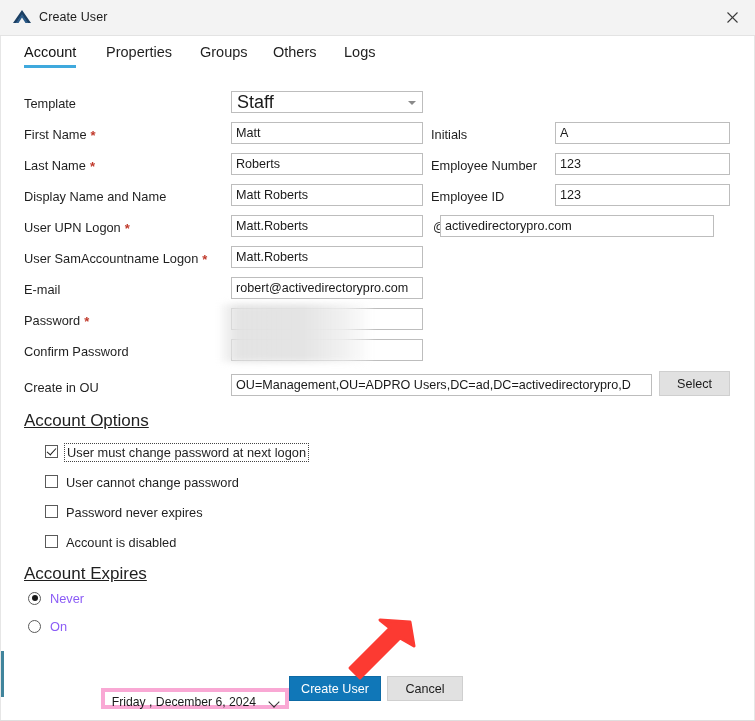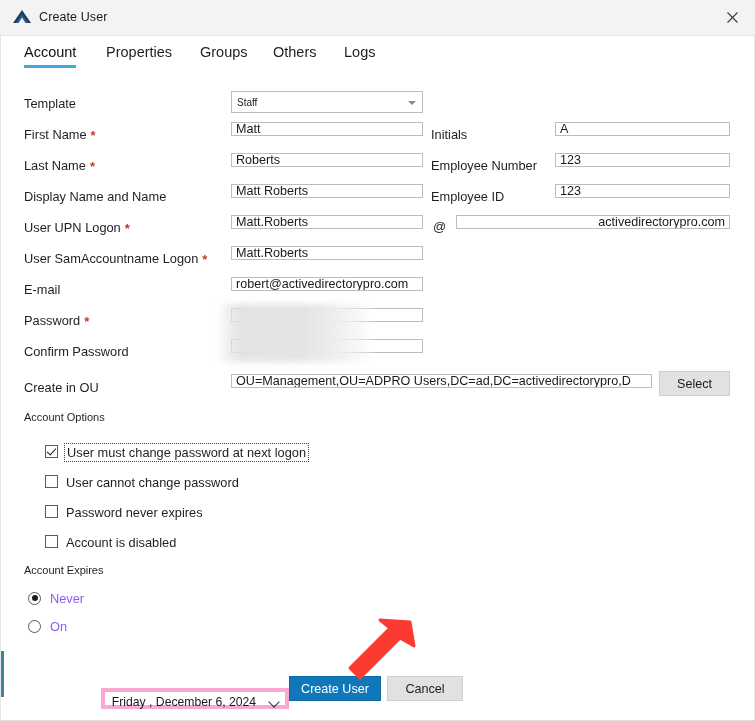--- a/index.html
+++ b/index.html
@@ -116,38 +116,38 @@
   }
   .tbox {
     position: absolute;
     box-sizing: border-box;
     border: 1px solid #bdbdbd;
     background: #ffffff;
     font-family: "Liberation Sans", sans-serif;
     font-size: 12.6px;
     color: #1a1a1a;
     padding: 0 4px;
-    height: 14px;
+    height: 22px;
     line-height: 20px;
     outline: none;
     overflow: hidden;
     white-space: nowrap;
   }
   .combo {
     position: absolute;
     box-sizing: border-box;
     border: 1px solid #bdbdbd;
     background: #ffffff;
     height: 22px;
     cursor: pointer;
   }
   .combo .ctext {
     position: absolute;
     left: 5px; top: 1px;
-    font-size: 10px;
+    font-size: 18px;
     color: #1a1a1a;
     line-height: 19px;
   }
   .combo .carrow {
     position: absolute;
     right: 6px; top: 9px;
     width: 0; height: 0;
     border-left: 4px solid transparent;
     border-right: 4px solid transparent;
     border-top: 4px solid #8a8a8a;
@@ -182,22 +182,23 @@
         rgba(228,228,228,1) 55%,
         rgba(240,240,240,0.9) 82%,
         rgba(252,252,252,0.25) 100%);
     filter: blur(3px);
     pointer-events: none;
   }
 
   
   .section-head {
     position: absolute;
-    font-size: 11px;
+    font-size: 17px;
     color: #1f1f1f;
+    text-decoration: underline;
   }
 
   
   .cb-row {
     position: absolute;
     display: flex;
     align-items: flex-start;
     cursor: pointer;
     height: 18px;
   }
@@ -418,21 +419,21 @@
     <span class="lbl" style="left:431px; top:115px;">
       <span>Employee ID</span>
     </span>
     <input class="tbox" style="left: 555px; top: 110px; width: 175px;" value="123">
 
     <span class="lbl" style="left:24px; top:146px;">
       <span>User UPN Logon</span><span class="req">*</span>
     </span>
     <input class="tbox" style="left: 231px; top: 141px; width: 192px;" value="Matt.Roberts">
     <span class="at-sign" style="left:433px; top:145px;">@</span>
-    <input class="tbox" style="left: 456px; top: 141px; width: 274px; text-align: right;" value="activedirectorypro.com">
+    <input class="tbox" style="left: 440px; top: 141px; width: 274px;" value="activedirectorypro.com">
 
     <span class="lbl" style="left:24px; top:177px;">
       <span>User SamAccountname Logon</span><span class="req">*</span>
     </span>
     <input class="tbox" style="left: 231px; top: 172px; width: 192px;" value="Matt.Roberts">
 
     <span class="lbl" style="left:24px; top:208px;">
       <span>E-mail</span>
     </span>
     <input class="tbox" style="left: 231px; top: 203px; width: 192px;" value="robert@activedirectorypro.com">

